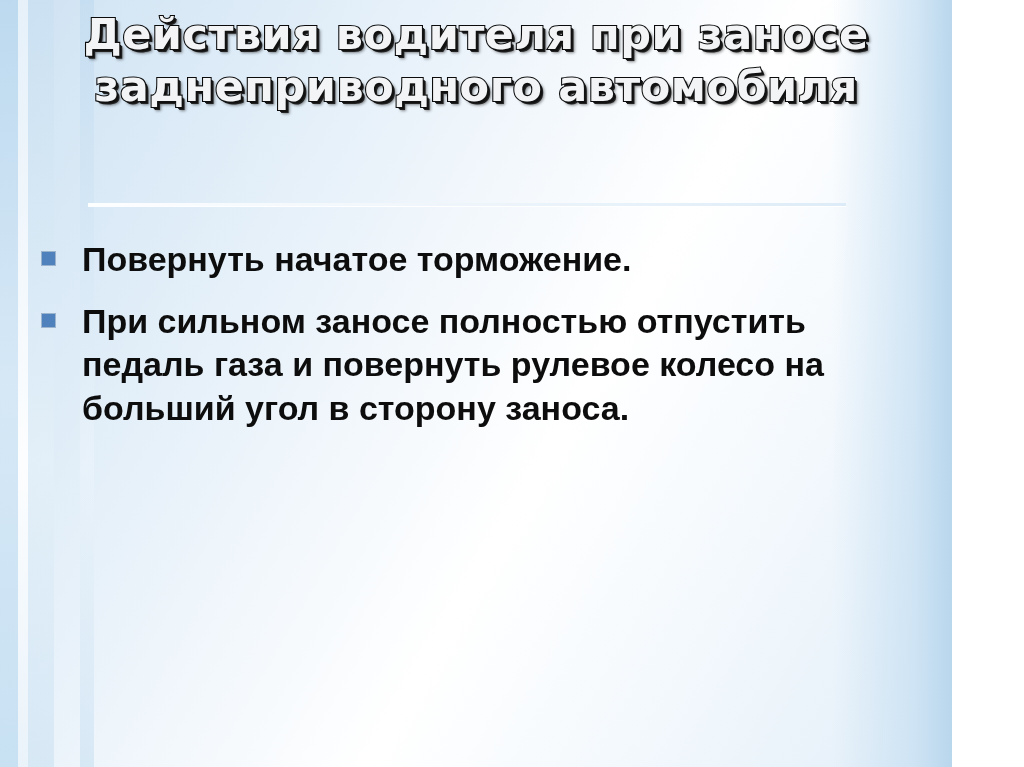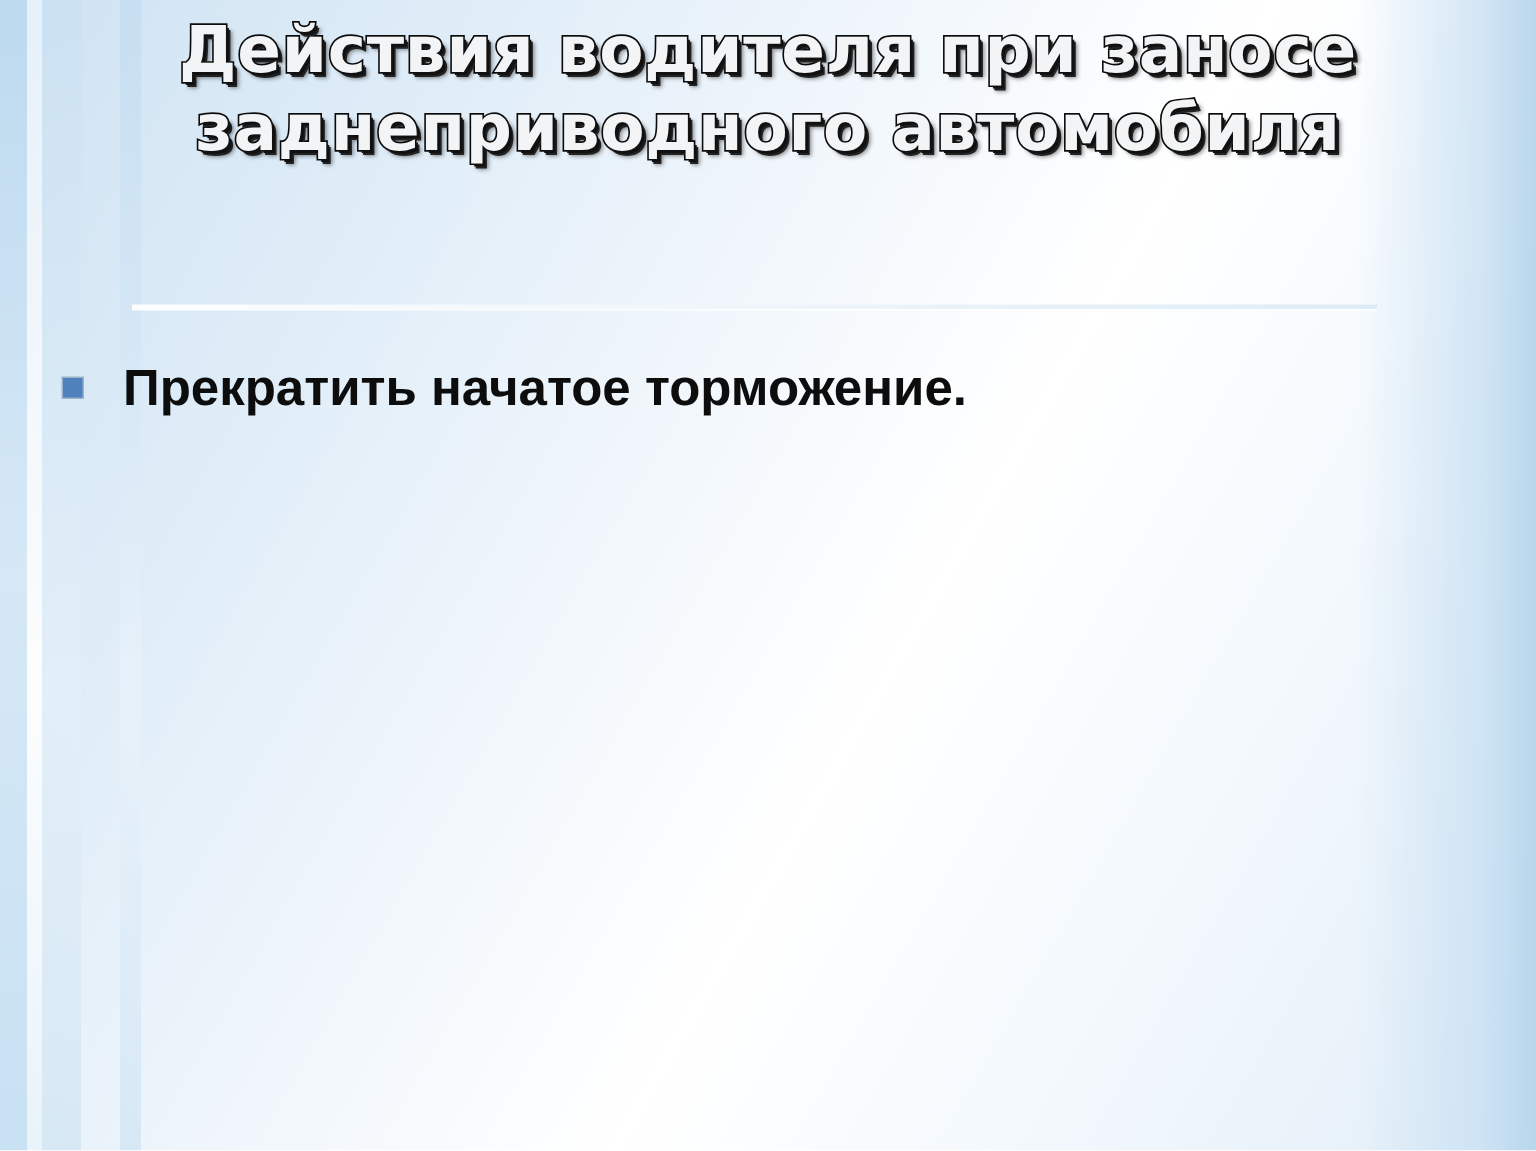--- a/index.html
+++ b/index.html
@@ -8,21 +8,21 @@
   }
   body {
     width: 1024px;
     height: 767px;
     overflow: hidden;
     font-family: "Liberation Sans", sans-serif;
   }
 
   .slide {
     position: relative;
-    width: 1024px;
+    width: 952px;
     height: 767px;
     background: linear-gradient(120deg, #cfe2f2 0%, #dcebf7 18%, #eef5fb 38%, #ffffff 58%, #f4f9fd 75%, #e2eef8 100%);
     overflow: hidden;
   }
 
   
   .band {
     position: absolute;
     top: 0;
     bottom: 0;
@@ -141,18 +141,22 @@
   <div class="title-area">
     <h1 class="title">Действия водителя при заносе заднеприводного автомобиля</h1>
   </div>
 
   <div class="title-rule"></div>
 
   <div class="content">
     <ul class="bullets">
       <li>
         <span class="marker"></span>
-        <span class="text">Прекратить начатое торможение.</span>
+        <span class="text">Повернуть начатое торможение.</span>
+      </li>
+      <li>
+        <span class="marker"></span>
+        <span class="text">При сильном заносе полностью отпустить педаль газа и повернуть рулевое колесо на больший угол в сторону заноса.</span>
       </li>
     </ul>
   </div>
 
 </div>
 
 </body></html>

